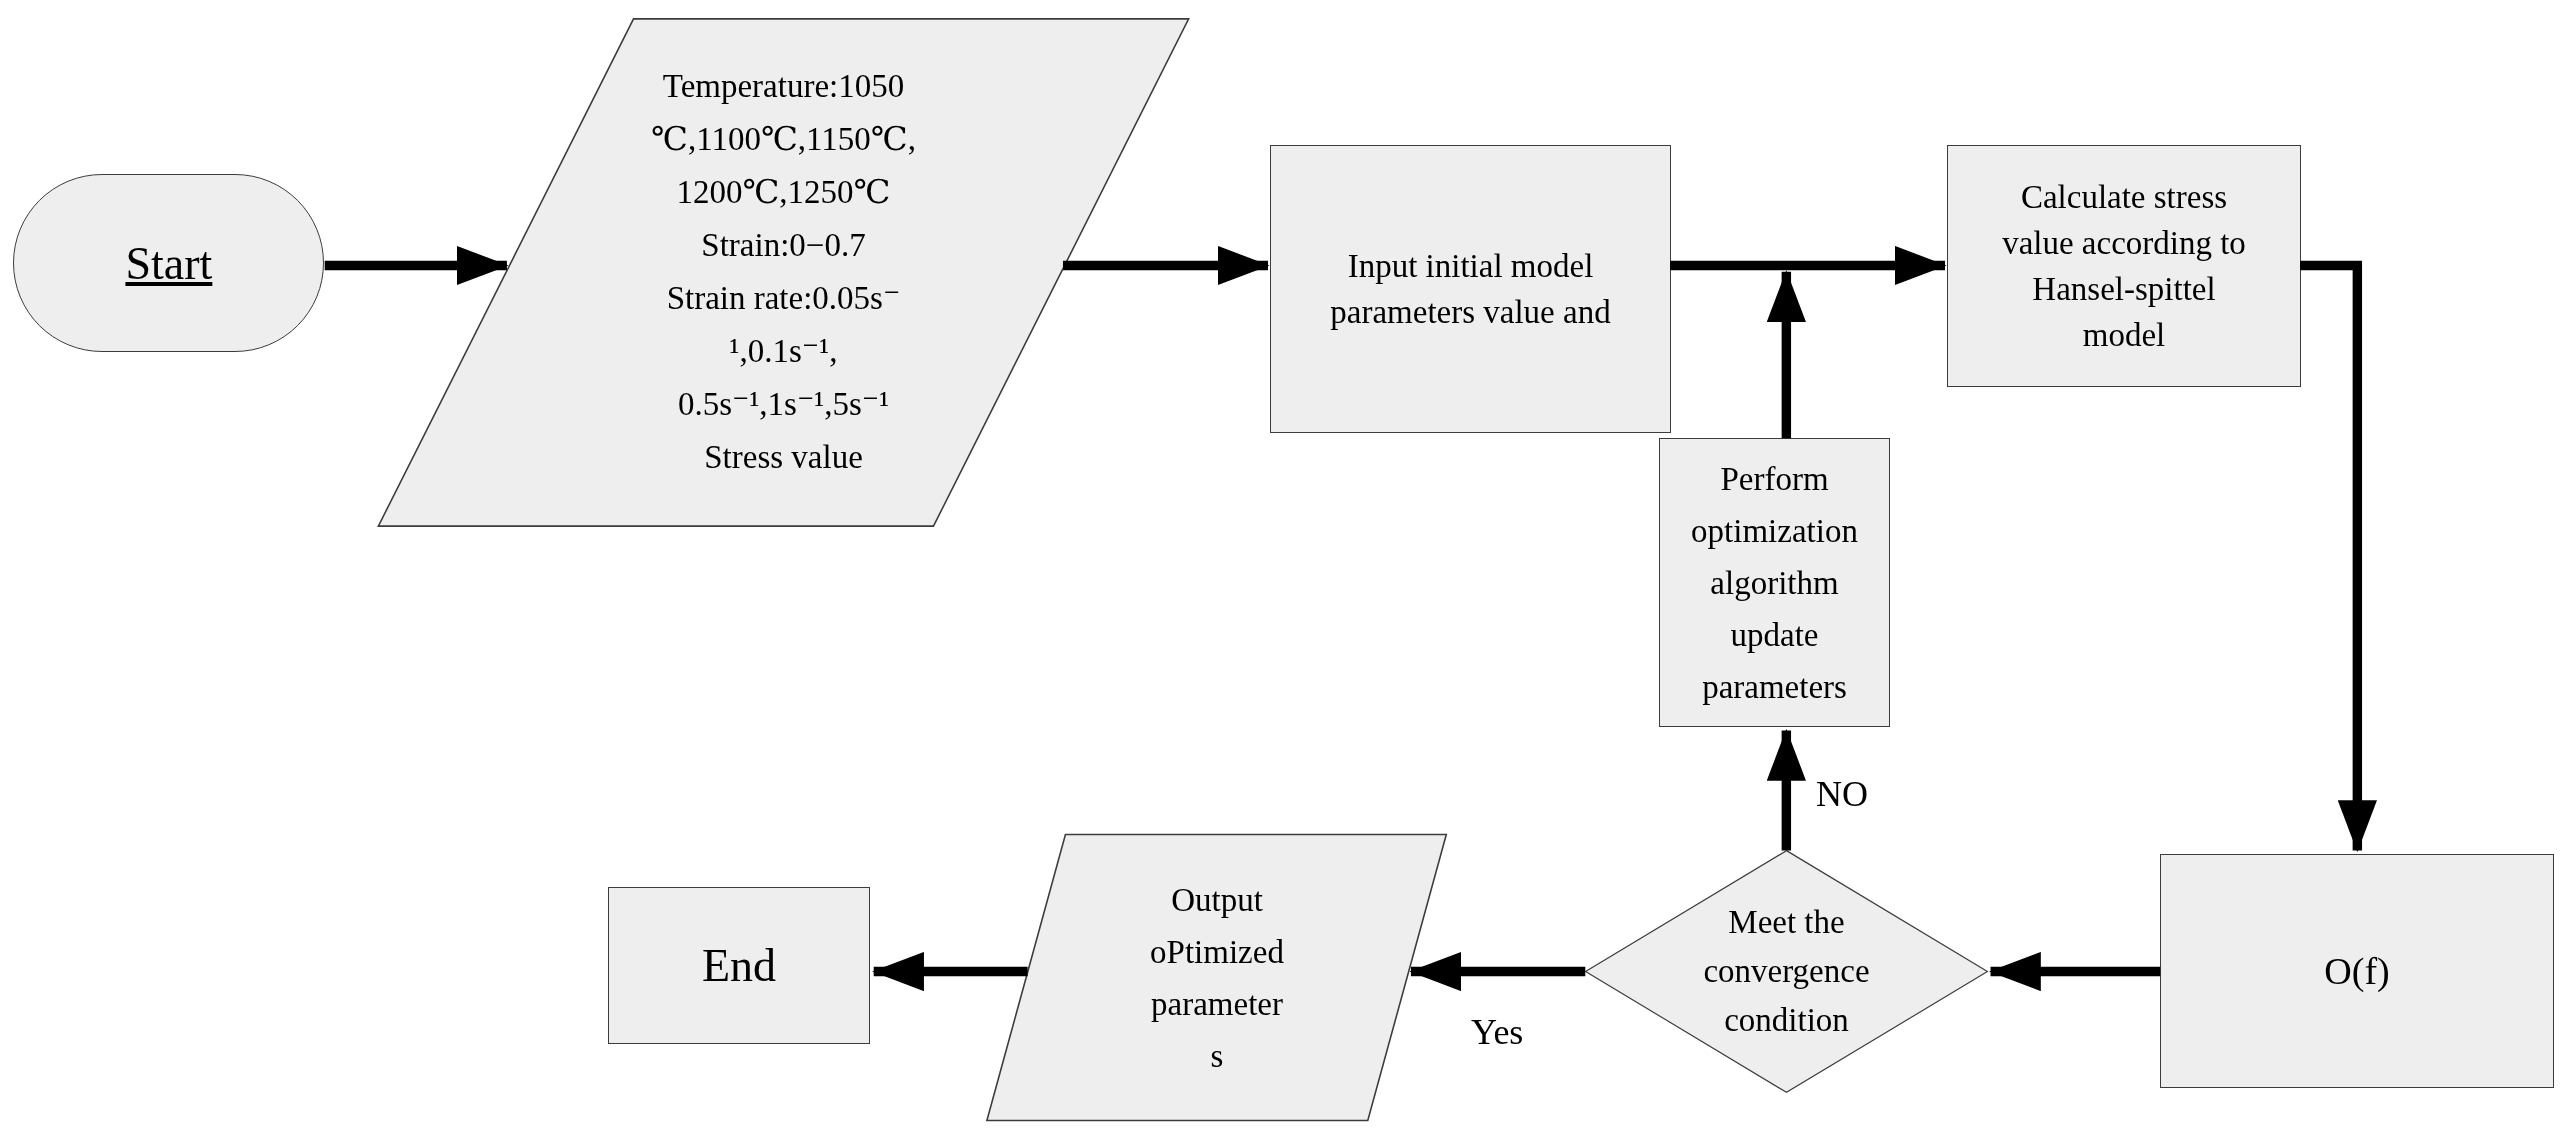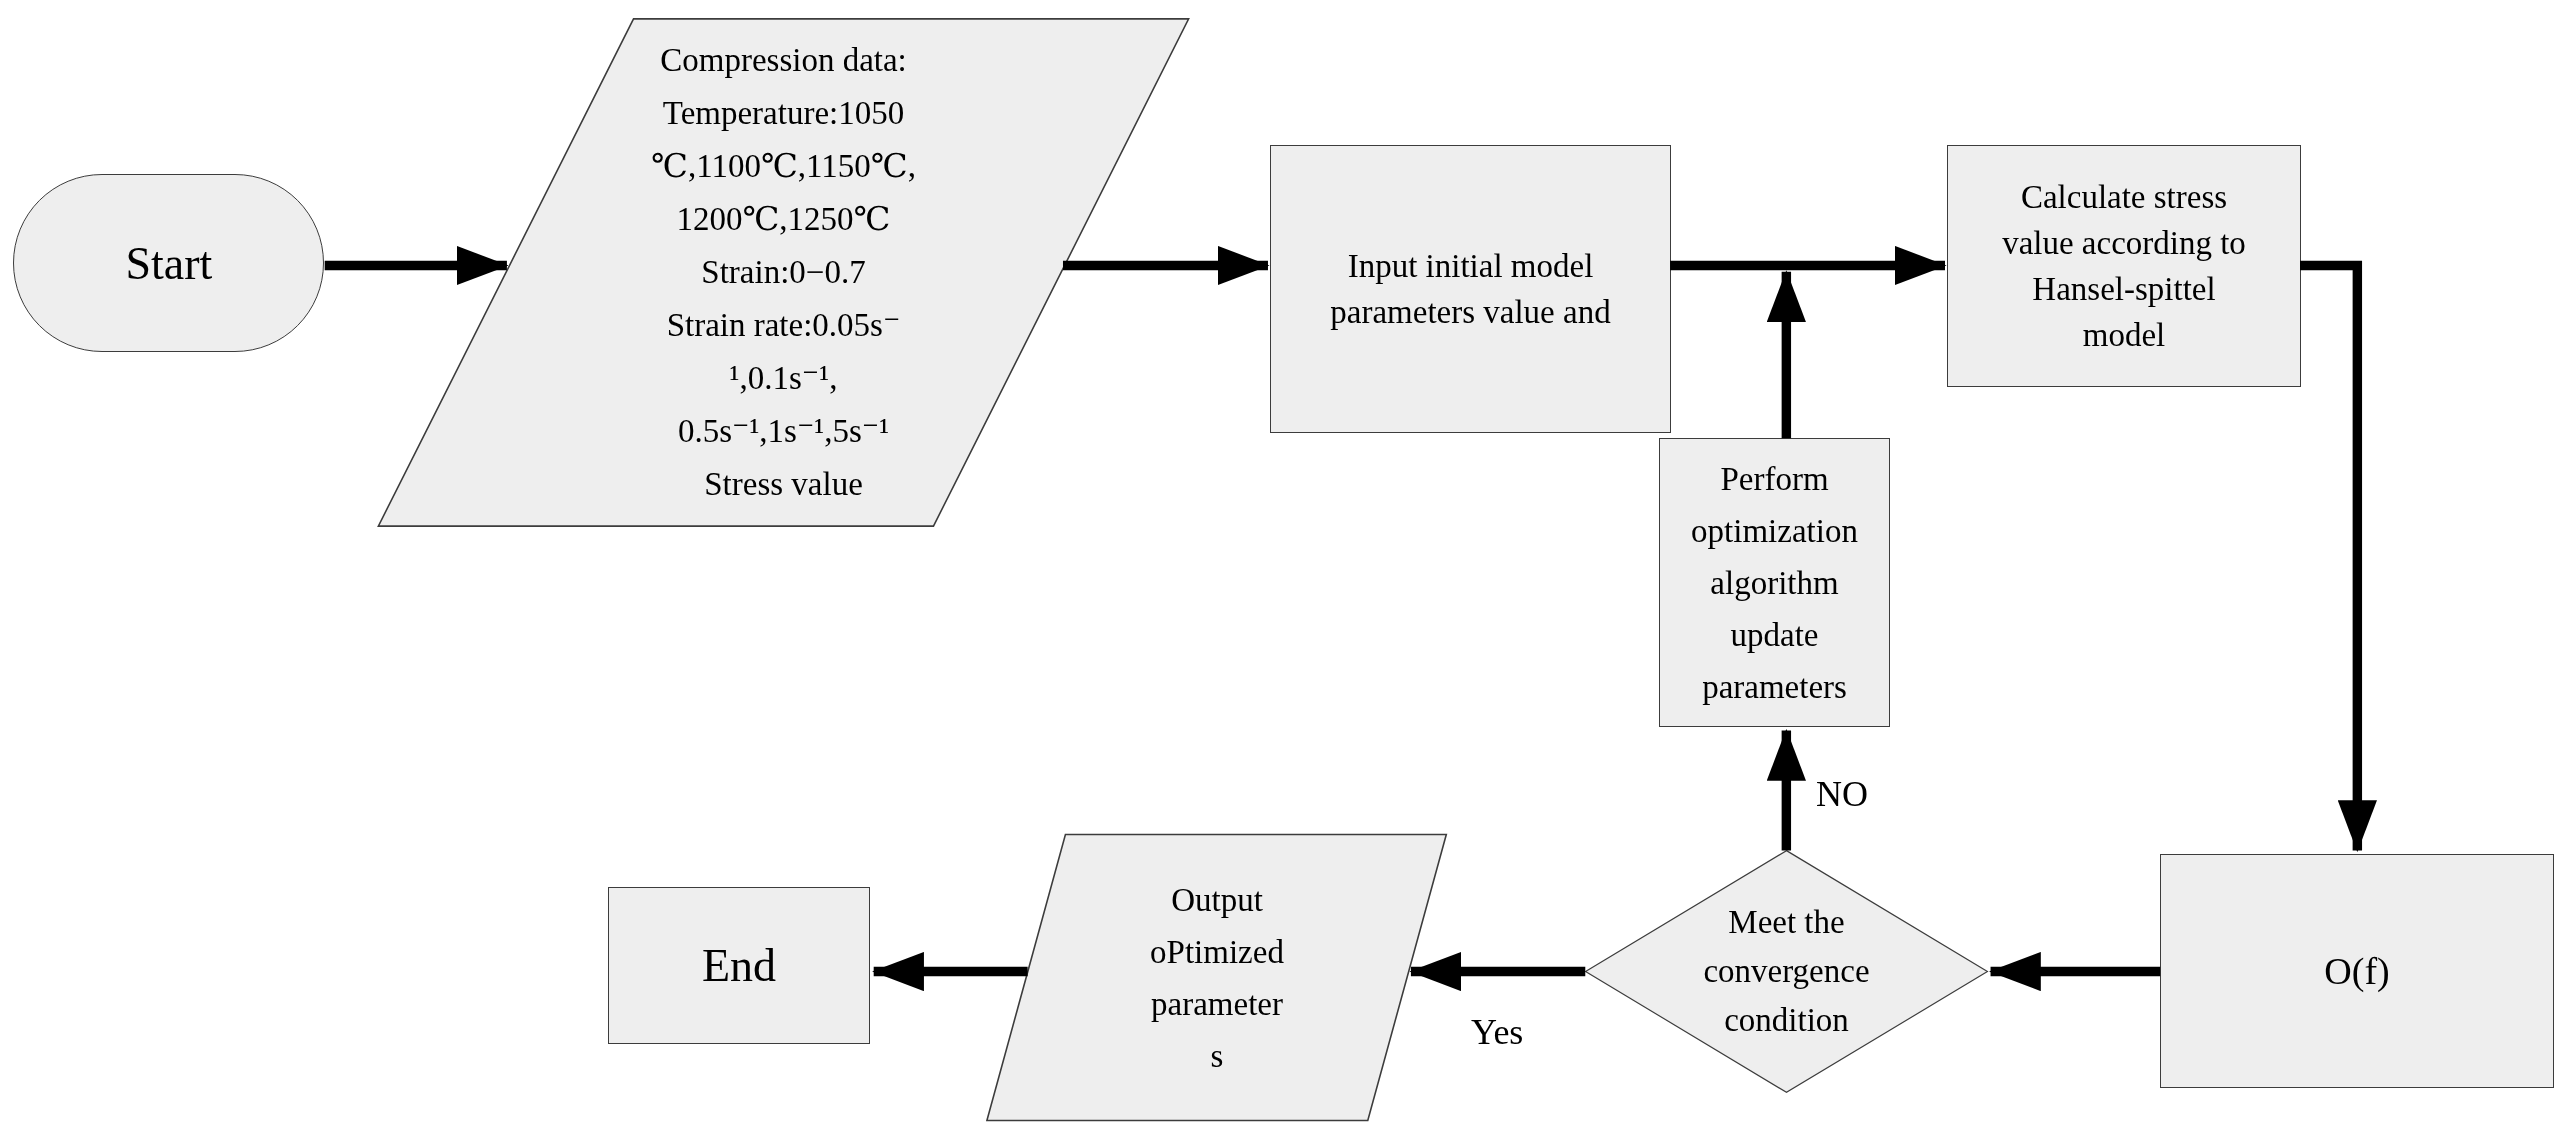--- a/index.html
+++ b/index.html
@@ -17,21 +17,21 @@
     background: #eeeeee;
     border: 1.6px solid #3c3c3c;
     box-sizing: border-box;
     display: flex;
     flex-direction: column;
     align-items: center;
     justify-content: center;
     text-align: center;
     z-index: 2;
   }
-  .stadium { border-radius: 94px; }
+  .stadium { border-radius: 94px; text-decoration: underline; }
   .shape-wrap { position: absolute; z-index: 2; }
   .shape-wrap svg { position: absolute; left: 0; top: 0; display: block; }
   .shape-text {
     position: absolute;
     left: 0; top: 0; right: 0; bottom: 0;
     display: flex;
     flex-direction: column;
     align-items: center;
     justify-content: center;
     text-align: center;
@@ -63,21 +63,20 @@
 
   <div class="node-rect stadium fs-title" style="left:13.4px; top:174px; width:311px; height:178px;">
     <div>Start</div>
   </div>
 
   <div class="shape-wrap" style="left:376px; top:16.5px; width:815px; height:511px;">
     <svg width="815" height="511" viewBox="0 0 1038 650">
       <polygon points="328,2 1035,2 710,648 3,648" fill="#eeeeee" stroke="#3c3c3c" stroke-width="2"></polygon>
     </svg>
     <div class="shape-text fs-body lh-data">
-      <div>Compression data:</div>
       <div>Temperature:1050</div>
       <div>℃,1100℃,1150℃,</div>
       <div>1200℃,1250℃</div>
       <div>Strain:0−0.7</div>
       <div>Strain rate:0.05s⁻</div>
       <div>¹,0.1s⁻¹,</div>
       <div>0.5s⁻¹,1s⁻¹,5s⁻¹</div>
       <div>Stress value</div>
     </div>
   </div>

